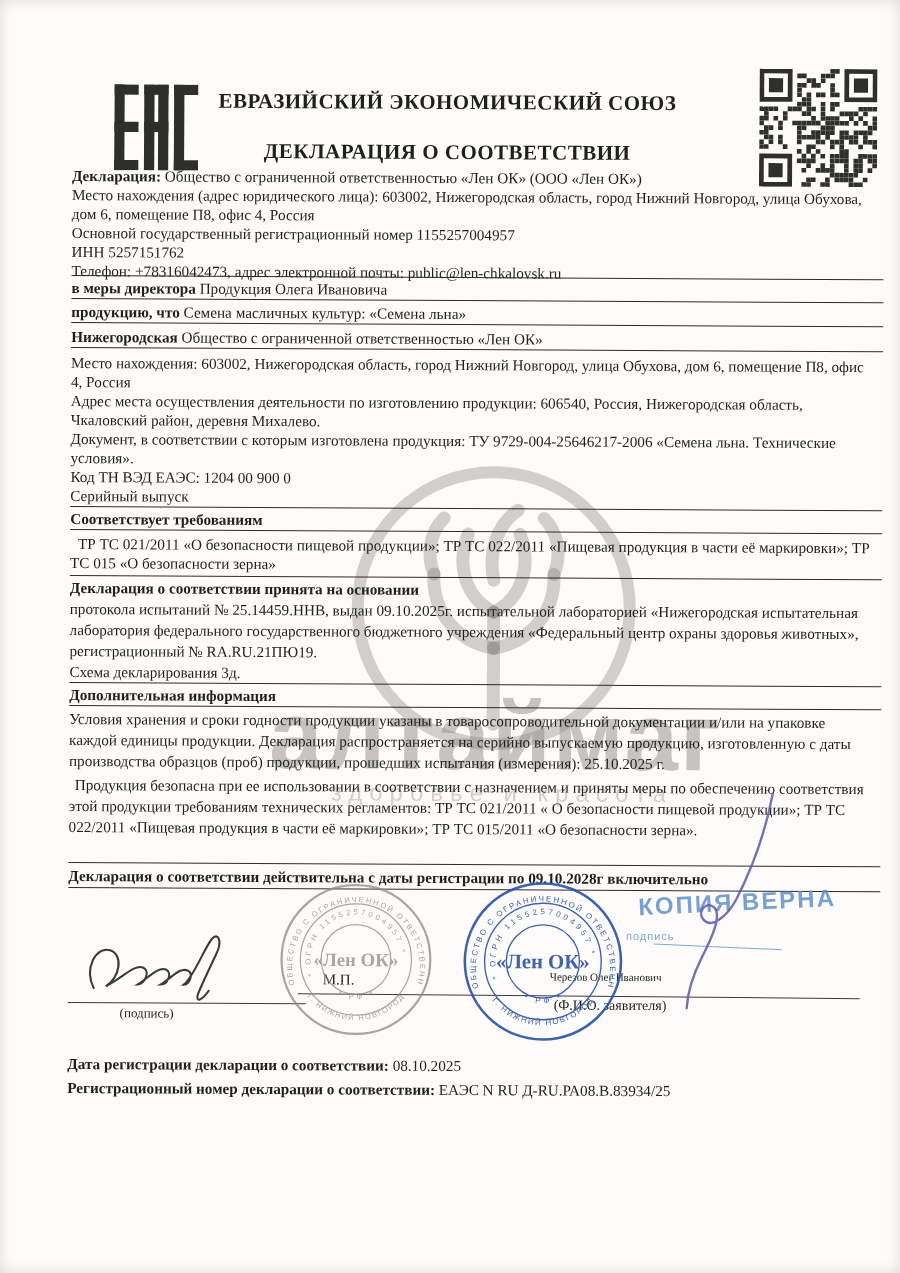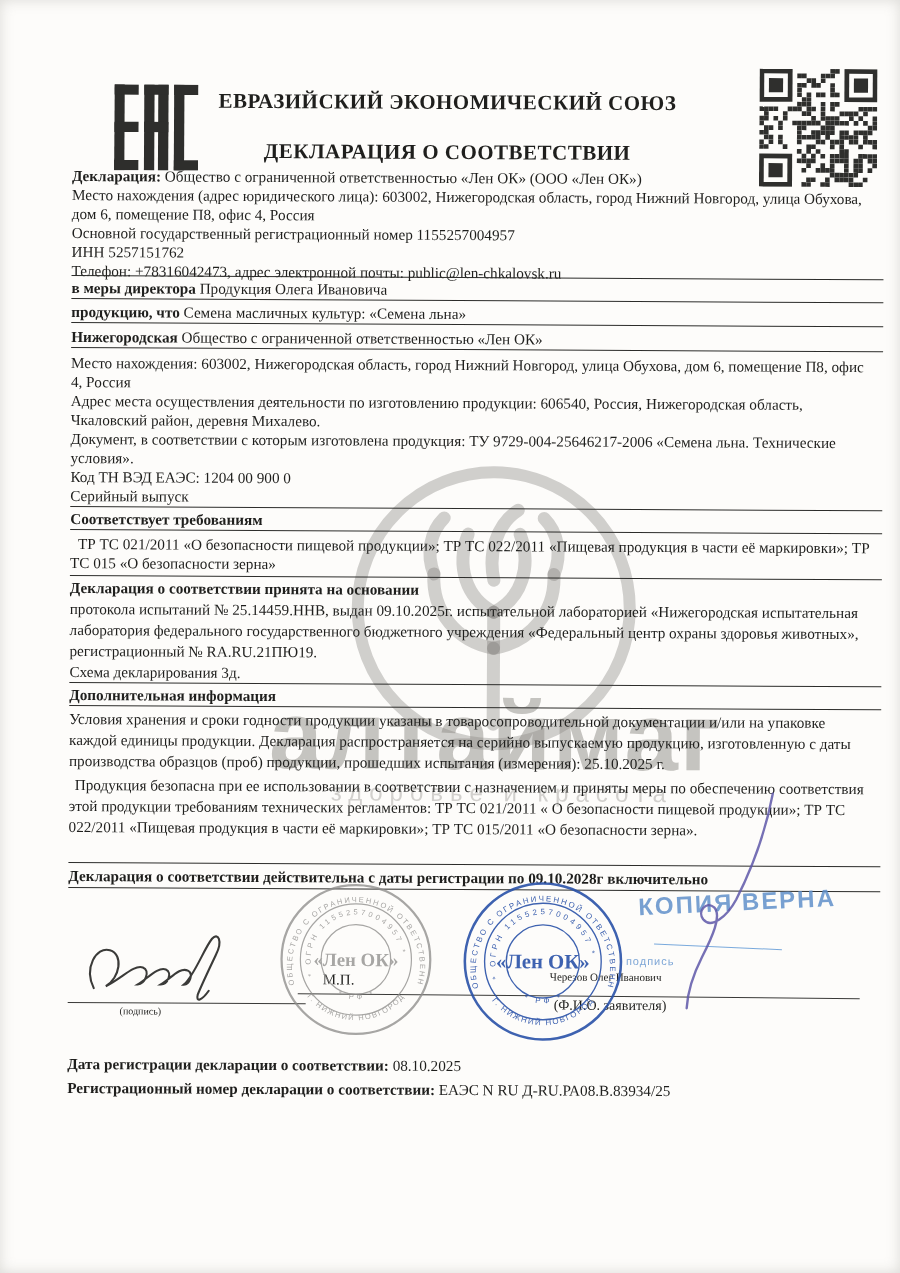--- a/index.html
+++ b/index.html
@@ -22,29 +22,29 @@
   .rule{position:absolute;left:70px;width:812px;border-top:1.6px solid #2c2c2a;}
   .rule.thin{border-top-width:1.2px;}
   
   .wm{position:absolute;pointer-events:none;}
   .wm-brand{left:270px;top:688px;font-family:"Liberation Sans",sans-serif;font-weight:bold;
             font-size:96px;line-height:96px;letter-spacing:2px;color:rgba(142,139,134,.50);}
   .wm-tag{left:332px;top:779px;font-family:"Liberation Sans",sans-serif;
           font-size:24px;letter-spacing:7px;color:rgba(150,148,144,.42);}
   
   .sigline{position:absolute;border-top:1.4px solid #3a3a38;}
-  .cap{position:absolute;font-size:10px;}
+  .cap{position:absolute;font-size:13px;}
   .mp{position:absolute;left:325px;top:972px;font-size:15px;}
   .fio{position:absolute;left:552px;top:970px;font-size:11px;}
   .fiocap{position:absolute;left:556px;top:997px;font-size:14px;}
   .stamp{position:absolute;}
   .copy-stamp{position:absolute;left:640px;top:887px;font-family:"Liberation Sans",sans-serif;
               font-weight:bold;font-size:24px;letter-spacing:2px;color:#6191cb;opacity:.85;
               transform:rotate(-3deg);}
-  .copy-cap{position:absolute;left:628px;top:954px;font-family:"Liberation Sans",sans-serif;
+  .copy-cap{position:absolute;left:628px;top:929px;font-family:"Liberation Sans",sans-serif;
             font-size:11px;color:#7ea6d6;letter-spacing:1px;}
   .copy-line{position:absolute;left:656px;top:945px;width:128px;border-top:1.6px solid #6aa0d8;
              transform:rotate(2.2deg);opacity:.9;}
   .reg{position:absolute;left:70px;width:806px;font-size:15.2px;line-height:19px;}
   svg text{font-family:"Liberation Sans",sans-serif;}
   .stamp-center{font-family:"Liberation Serif",serif;}
 </style>
 </head>
 <body>
 

